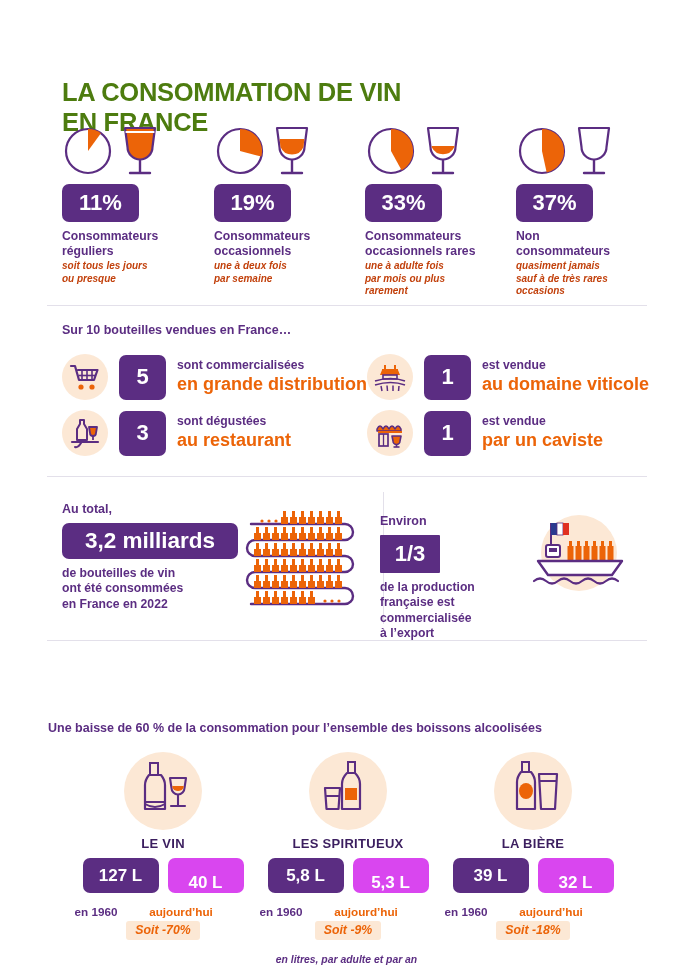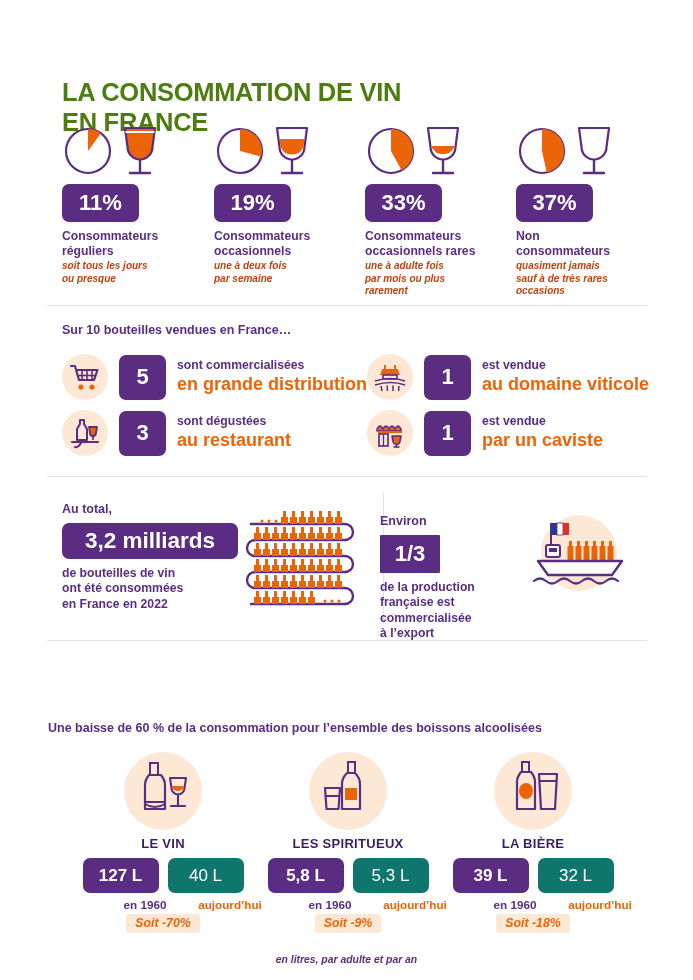--- a/index.html
+++ b/index.html
@@ -51,25 +51,25 @@
 
   
   .badge-purple {
     background: #5B2D82;
     color: #ffffff;
     border-radius: 7px;
     font-weight: 700;
     display: flex; align-items: center; justify-content: center;
   }
   .badge-orange {
-    background: #0f766e;
+    background: #d946ef;
     color: #ffffff;
     border-radius: 7px;
-    font-weight: 400;
-    display: flex; align-items: center; justify-content: center;
+    font-weight: 700;
+    display: flex; align-items: flex-end; justify-content: center;
   }
 
   .divider {
     position: absolute; left: 47px; width: 600px; height: 1px;
     background: #E3E0EA;
   }
   .vdivider {
     position: absolute; width: 1px; background: #E3E0EA;
   }
 
@@ -104,21 +104,21 @@
   .drink-circ {
     width: 78px; height: 78px; border-radius: 50%; background: #FCE8D5;
     margin: 0 auto; display:flex; align-items:center; justify-content:center;
   }
   .drink-name {
     color: #3B1E5F; font-weight: 700; font-size: 13px; margin-top: 6px;
     letter-spacing: 0.3px;
   }
   .drink-badges { display: flex; justify-content: center; gap: 9px; margin-top: 7px; }
   .dbadge { width: 76px; height: 35px; font-size: 17px; }
-  .drink-sublabels { display: flex; justify-content: flex-end; gap: 9px; margin-top: 5px; }
+  .drink-sublabels { display: flex; justify-content: flex-start; gap: 9px; margin-top: 12px; }
   .dsub { width: 76px; font-size: 11.7px; font-weight: 700; }
   .dsub.p { color: #5B2D82; }
   .dsub.o { color: #EC6408; }
   .soit {
     display: inline-block; margin-top: 3px;
     background: #FCE8D5; color: #EC6408;
     font-weight: 700; font-style: italic; font-size: 12.3px;
     padding: 2px 9px 3px; border-radius: 3px;
   }
   .footnote {

